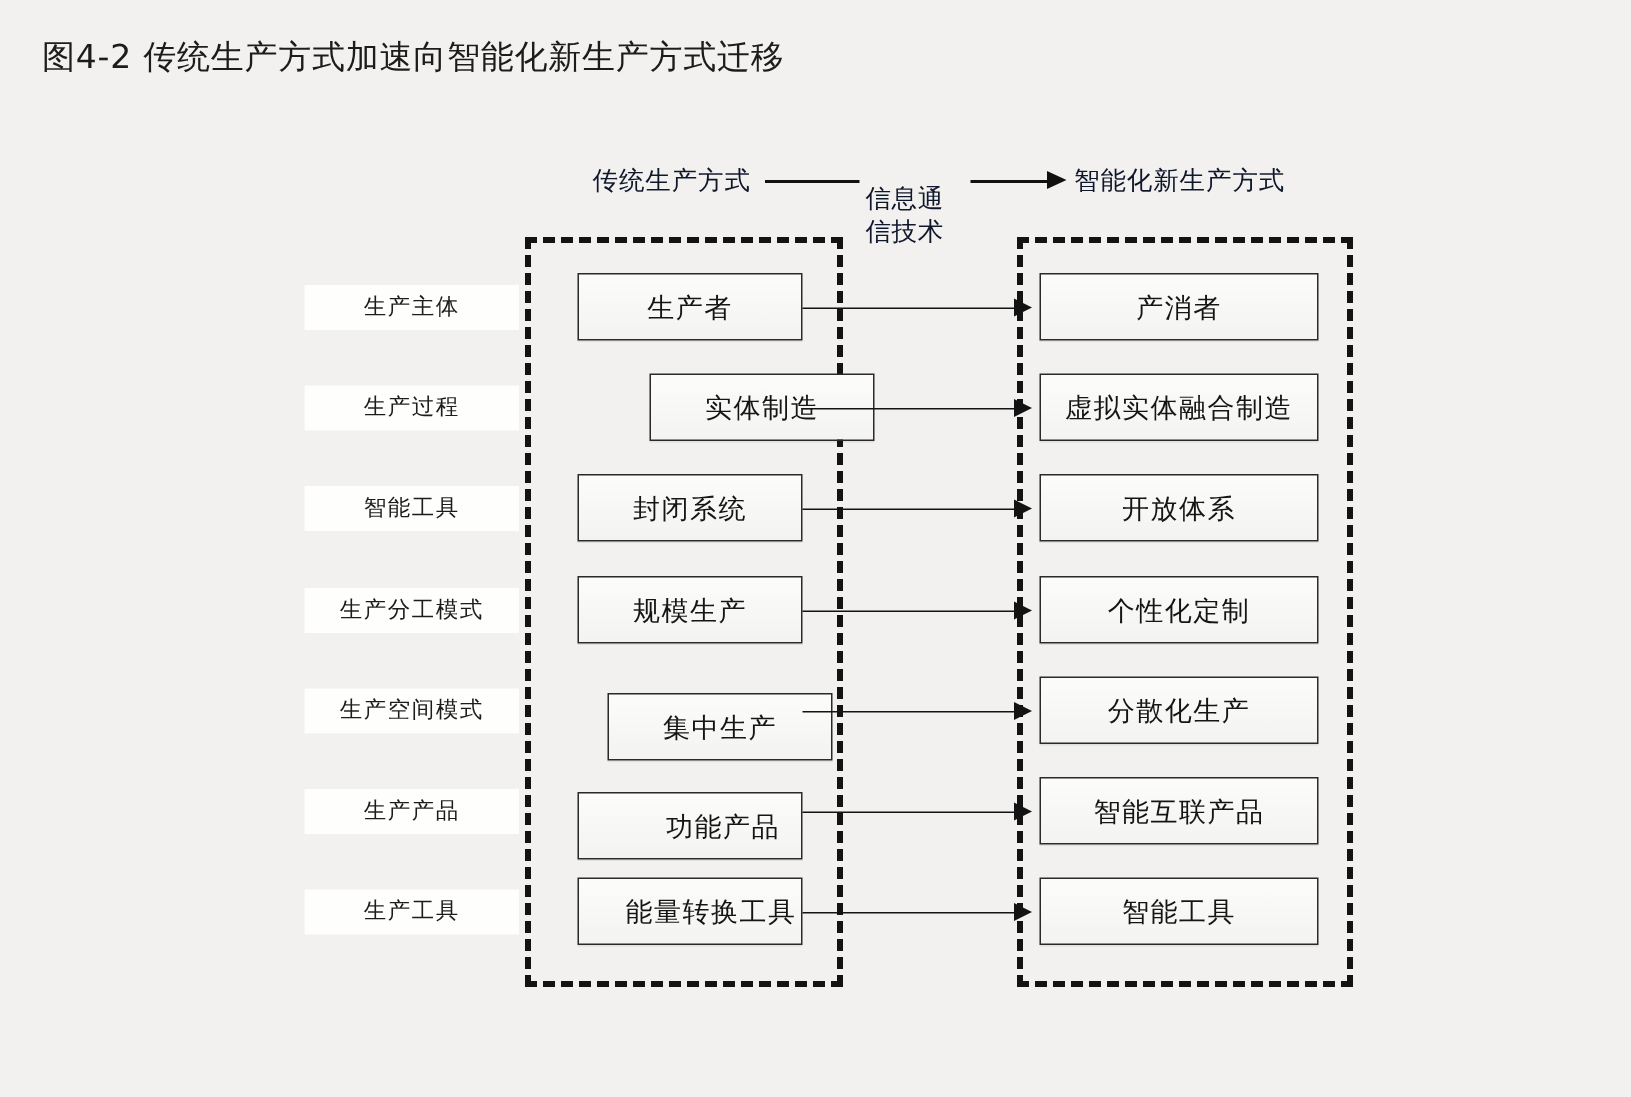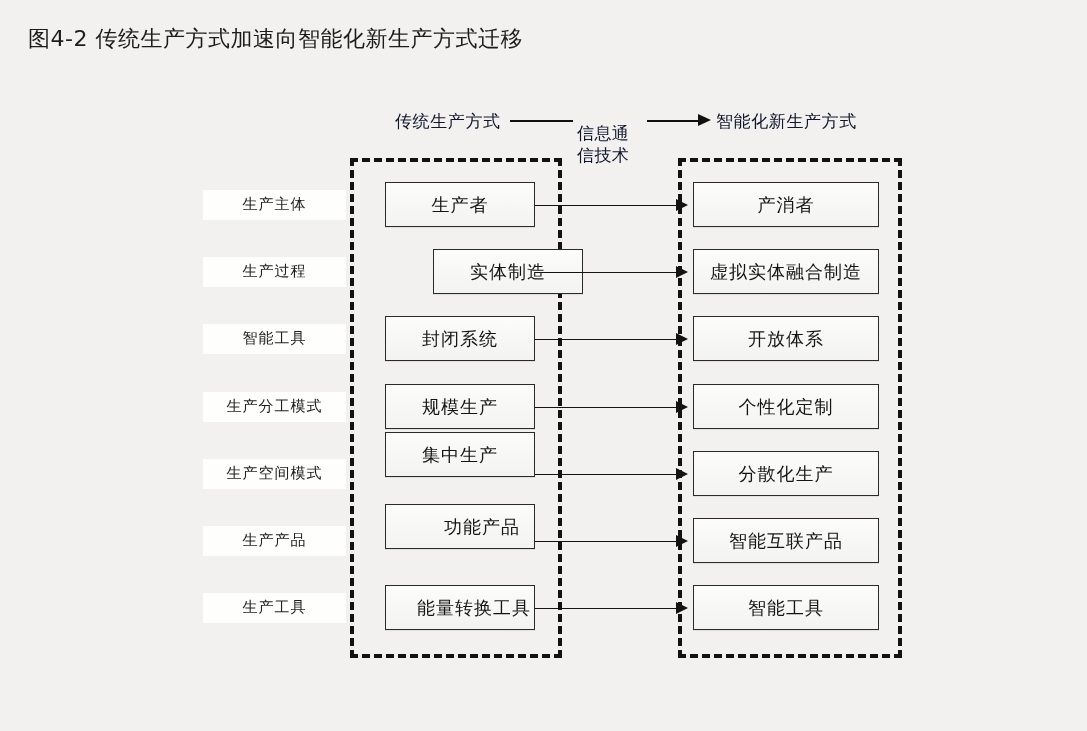--- a/index.html
+++ b/index.html
@@ -181,26 +181,26 @@
       <div class="node-box box-mid" style="top: 316px;">封闭系统</div>
       <div class="conn" style="top: 339px;"></div>
       <div class="conn-head" style="top: 333px;"></div>
       <div class="node-box box-right" style="top: 316px;">开放体系</div>
       <div class="row-label" style="top: 391.5px;">生产分工模式</div>
       <div class="node-box box-mid" style="top: 384px;">规模生产</div>
       <div class="conn" style="top: 407px;"></div>
       <div class="conn-head" style="top: 401px;"></div>
       <div class="node-box box-right" style="top: 384px;">个性化定制</div>
       <div class="row-label" style="top: 458.5px;">生产空间模式</div>
-      <div class="node-box box-mid" style="top: 432px;">集中生产</div>
+      <div class="node-box box-mid" style="top: 462px; margin-left: 20px;">集中生产</div>
       <div class="conn" style="top: 474px;"></div>
       <div class="conn-head" style="top: 468px;"></div>
       <div class="node-box box-right" style="top: 451px;">分散化生产</div>
       <div class="row-label" style="top: 525.5px;">生产产品</div>
-      <div class="node-box box-mid" style="top: 504px; padding-left: 44px;">功能产品</div>
+      <div class="node-box box-mid" style="top: 528px; padding-left: 44px;">功能产品</div>
       <div class="conn" style="top: 541px;"></div>
       <div class="conn-head" style="top: 535px;"></div>
       <div class="node-box box-right" style="top: 518px;">智能互联产品</div>
       <div class="row-label" style="top: 592.5px;">生产工具</div>
       <div class="node-box box-mid" style="top: 585px; padding-left: 28px;">能量转换工具</div>
       <div class="conn" style="top: 608px;"></div>
       <div class="conn-head" style="top: 602px;"></div>
       <div class="node-box box-right" style="top: 585px;">智能工具</div>
     </div>
 

